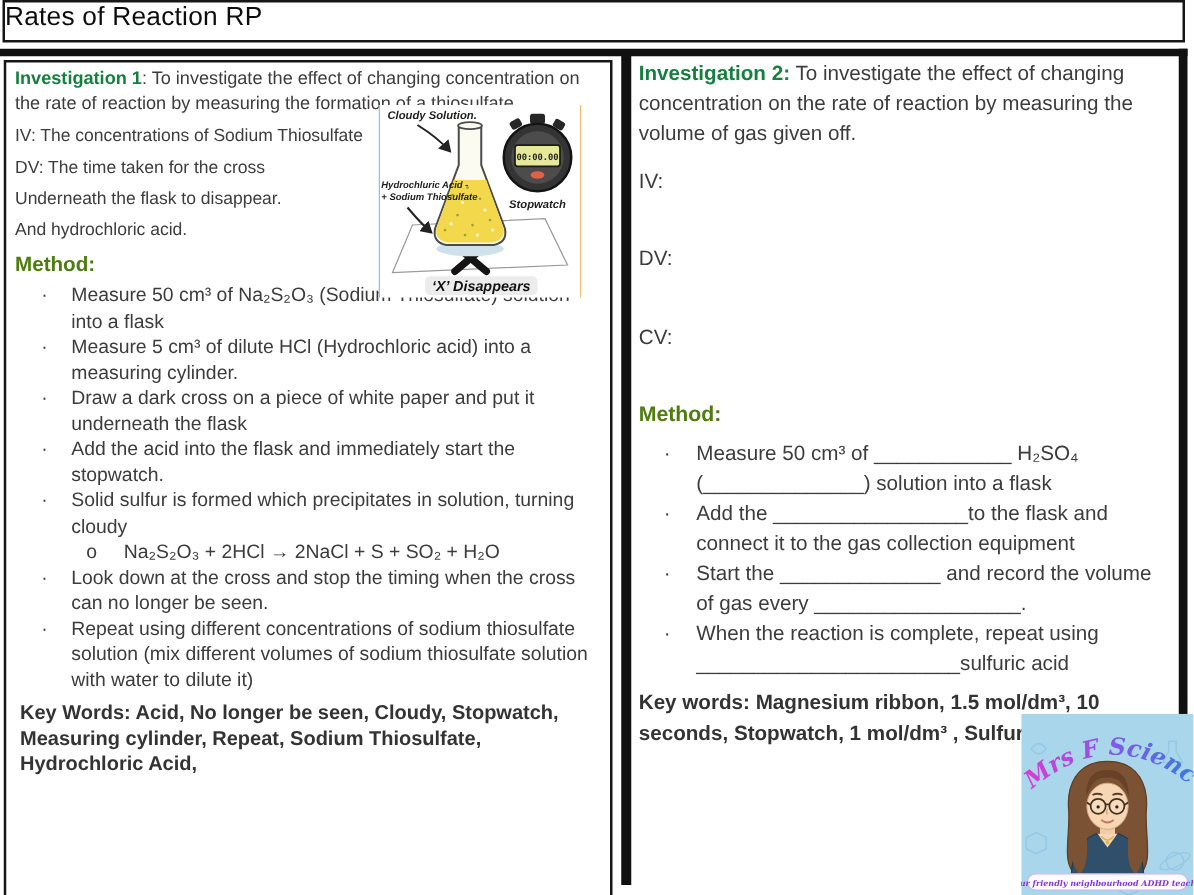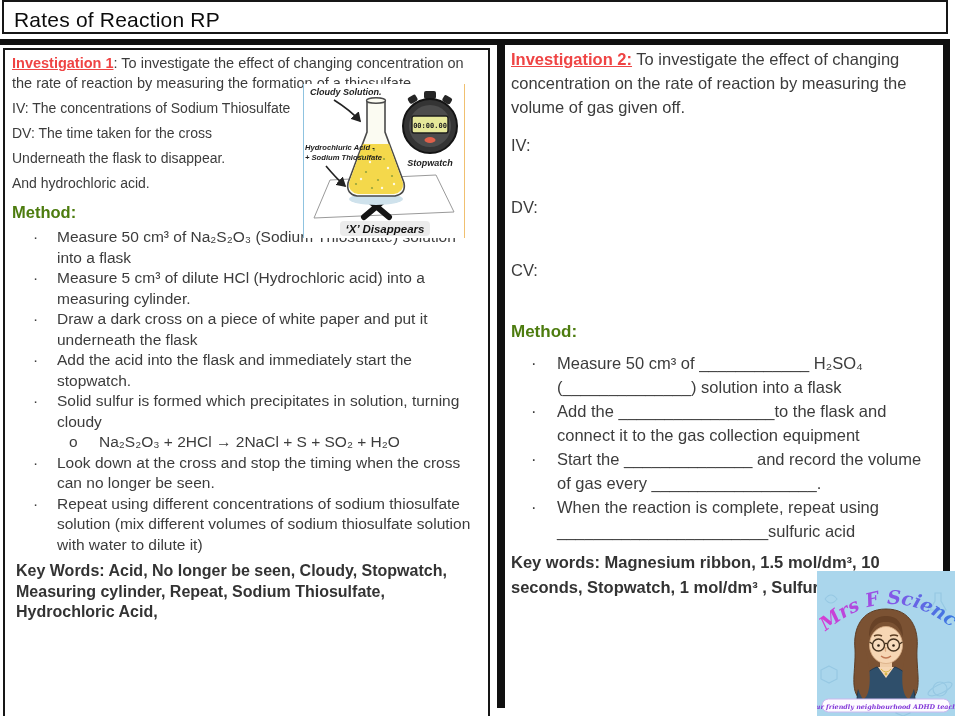--- a/index.html
+++ b/index.html
@@ -1,31 +1,31 @@
 <!DOCTYPE html>
 <html><head>
 <meta charset="utf-8">
 <style>
   html,body{margin:0;padding:0;background:#fff;}
   #page{position:relative;width:955px;height:716px;background:#ffffff;overflow:hidden;
         font-family:"Liberation Sans","DejaVu Sans",sans-serif;color:#3c3c3c;}
 
   
   .title-bar{position:absolute;left:2px;top:0;width:946px;height:34px;box-sizing:border-box;
-             border:2px solid #161616;background:#fff;display:flex;align-items:flex-end;padding-left:10px;}
+             border:2px solid #161616;background:#fff;display:flex;align-items:flex-start;}
   .title-bar h1{margin:0;font-size:21px;font-weight:400;color:#0c0c0c;letter-spacing:.2px;}
   .hband{position:absolute;left:0;top:39px;width:950px;height:6px;background:#101010;}
   .vdivider{position:absolute;left:497px;top:44px;width:8px;height:664px;background:#101010;}
   .rborder{position:absolute;left:943px;top:39px;width:7px;height:669px;background:#101010;}
 
   
   .left-box{position:absolute;left:3px;top:48px;width:487px;height:672px;box-sizing:border-box;
             border:2px solid #161616;background:#fff;padding:3px 6px 0 7px;}
   .intro{margin:0;font-size:14.5px;line-height:20px;color:#3c3c3c;}
-  .intro b{color:#ef4444;text-decoration:underline;}
+  .intro b{color:#15803d;}
   .vars{margin-top:3px;}
   .vars div{font-size:14px;line-height:25px;white-space:nowrap;color:#3c3c3c;}
   .method-label{margin:7px 0 0;font-size:16.5px;font-weight:bold;color:#4d7c0f;}
   ul.steps{list-style:none;margin:5px 0 0;padding:0;}
   .left-box ul.steps li{position:relative;padding-left:45px;padding-right:2px;
                         font-size:15.5px;line-height:20.5px;margin-bottom:0;}
   .left-box ul.steps li .mk{position:absolute;left:21px;top:0;}
   .left-box ul.steps li.sub{padding-left:87px;}
   .left-box ul.steps li.sub .mk{left:57px;}
   .keywords{margin:6px 4px 0;font-size:16px;font-weight:bold;line-height:20.5px;color:#333;}

